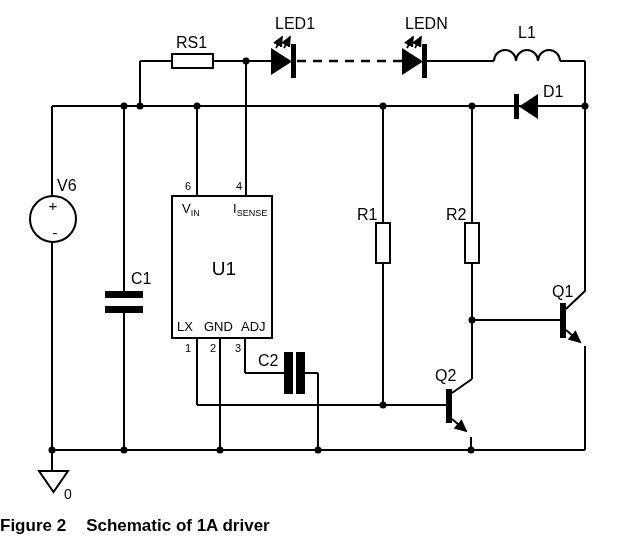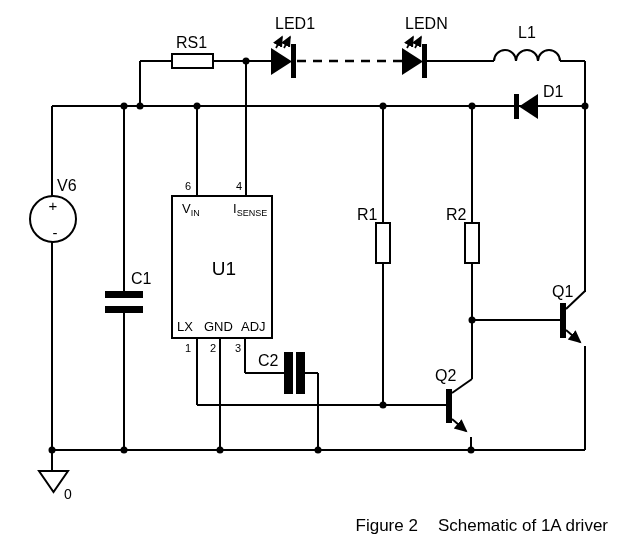--- a/index.html
+++ b/index.html
@@ -7,22 +7,22 @@
   #stage{position:absolute;left:0;top:0;width:639px;height:551px;}
   svg{position:absolute;left:0;top:0;}
   svg text{fill:#000;font-family:"Liberation Sans","DejaVu Sans",sans-serif;}
   .lbl{font-size:16px;}
   .pinname{font-size:13px;}
   .pinsub{font-size:9px;}
   .pinnum{font-size:11px;}
   .u1name{font-size:19px;}
   .pm{font-size:15px;}
   .gndlbl{font-size:14px;}
-  #caption{position:absolute;left:0;top:516px;width:608px;text-align:right;
-           font-weight:normal;font-size:17px;color:#000;}
+  #caption{position:absolute;left:0;top:516px;width:608px;text-align:left;
+           font-weight:bold;font-size:17px;color:#000;}
   #caption .cap-label{margin-right:20px;}
 </style>
 </head>
 <body>
 
 <div id="stage">
 <svg width="639" height="551" viewBox="0 0 639 551">
   <defs>
     <marker id="ah" markerWidth="7" markerHeight="7" refX="5.5" refY="3" orient="auto">
       <path d="M0,0 L6.5,3 L0,6 z" fill="#000"></path>

